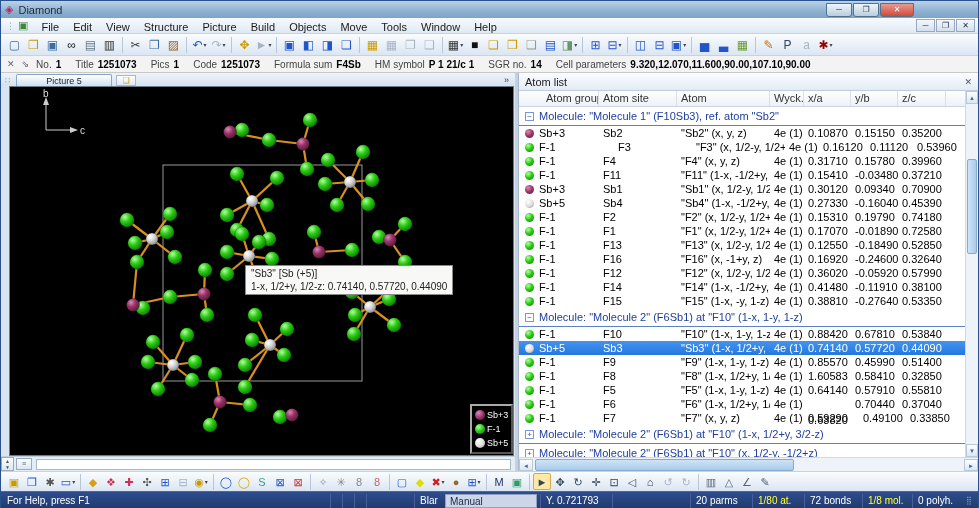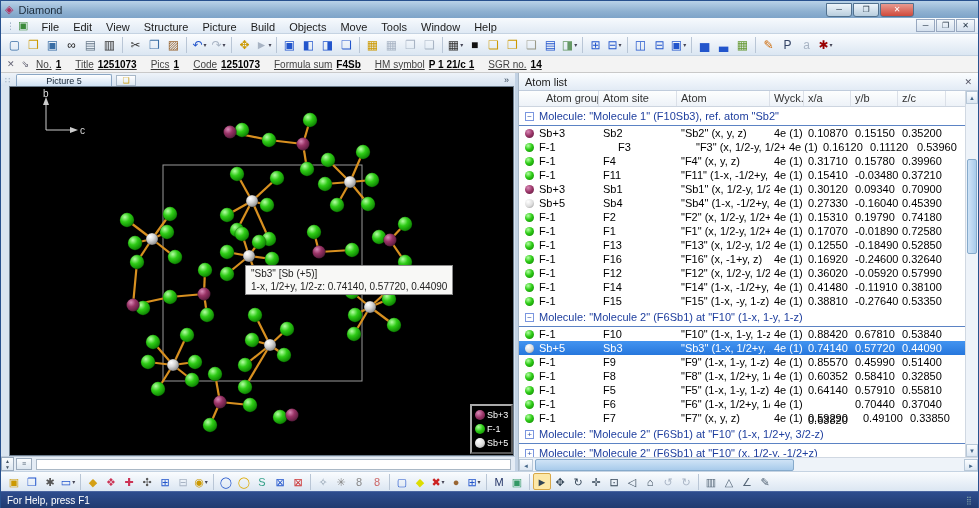--- a/index.html
+++ b/index.html
@@ -267,28 +267,29 @@
       </span>
       <span class="tbico">
         <span class="g" style="color: rgb(153, 0, 0);">✱</span>
         <span class="dd">▾</span>
       </span>
     </div>
 
   <div class="infobar">
     <span class="ib-ico">✕</span>
     <span class="ib-ico">⇘</span>
-    <span id="info-fields" style="display:flex;text-decoration:underline;">
+    <span id="info-fields" style="display:flex;">
         <span class="if-field"><span class="if-l">No.</span><b class="if-v">1</b></span>
         <span class="if-field"><span class="if-l">Title</span><b class="if-v">1251073</b></span>
         <span class="if-field"><span class="if-l">Pics</span><b class="if-v">1</b></span>
         <span class="if-field"><span class="if-l">Code</span><b class="if-v">1251073</b></span>
         <span class="if-field"><span class="if-l">Formula sum</span><b class="if-v">F4Sb</b></span>
         <span class="if-field"><span class="if-l">HM symbol</span><b class="if-v">P 1 21/c 1</b></span>
         <span class="if-field"><span class="if-l">SGR no.</span><b class="if-v">14</b></span>
+        <span class="if-field"><span class="if-l">Cell parameters</span><b class="if-v">9.320,12.070,11.600,90.00,107.10,90.00</b></span>
       </span>
   </div>
 
   <div class="main">
     <div class="left-pane">
       <div class="tabbar">
         <span class="tab-grip">∷</span>
         <div class="tab">Picture 5</div>
         <div class="tab-new">❏</div>
         <span class="tab-ovf">»</span>
@@ -702,21 +703,21 @@
                 <span class="td" style="width: 48px;">0.51400</span>
               </div>
               <div class="trow">
                 <span class="td c0" style="width: 80px;">
                   <span class="sph G"></span>
                   <span>F-1</span>
                 </span>
                 <span class="td" style="width: 78px;">F8</span>
                 <span class="td" style="width: 93px;">"F8" (1-x, 1/2+y, 1/2...</span>
                 <span class="td" style="width: 34px;">4e (1)</span>
-                <span class="td" style="width: 47px;">0.60352</span>
+                <span class="td" style="width: 47px;">1.60583</span>
                 <span class="td" style="width: 47px;">0.58410</span>
                 <span class="td" style="width: 48px;">0.32850</span>
               </div>
               <div class="trow">
                 <span class="td c0" style="width: 80px;">
                   <span class="sph G"></span>
                   <span>F-1</span>
                 </span>
                 <span class="td" style="width: 78px;">F5</span>
                 <span class="td" style="width: 93px;">"F5" (1-x, 1-y, 1-z)</span>
@@ -910,16 +911,31 @@
           <span class="g" style="color: rgb(85, 102, 119);">∠</span>
         </span>
         <span class="tbico">
           <span class="g" style="color: rgb(85, 102, 119);">✎</span>
         </span>
       </span>
   </div>
 
   <div class="statusbar">
     <span class="sb-help">For Help, press F1</span>
+    <span id="status-cells" style="display:flex;align-items:center;">
+        <span class="sb-cell" style="width: 12px;"></span>
+        <span class="sb-cell" style="width: 12px;"></span>
+        <span class="sb-cell" style="width: 12px;"></span>
+        <span class="sb-cell" style="width: 48px;"></span>
+        <span class="sb-cell" style="width: 28px;">Blar</span>
+        <span class="sb-cell boxed" style="width: 92px;">Manual</span>
+        <span class="sb-cell" style="width: 72px;">Y. 0.721793</span>
+        <span class="sb-cell" style="width: 78px;"></span>
+        <span class="sb-cell" style="width: 62px;">20 parms</span>
+        <span class="sb-cell yellow" style="width: 52px;">1/80 at.</span>
+        <span class="sb-cell" style="width: 58px;">72 bonds</span>
+        <span class="sb-cell yellow" style="width: 50px;">1/8 mol.</span>
+        <span class="sb-cell" style="width: 54px;">0 polyh.</span>
+      </span>
     <span class="sb-grip">⣿</span>
   </div>
 
 </div>
 
 </body></html>

